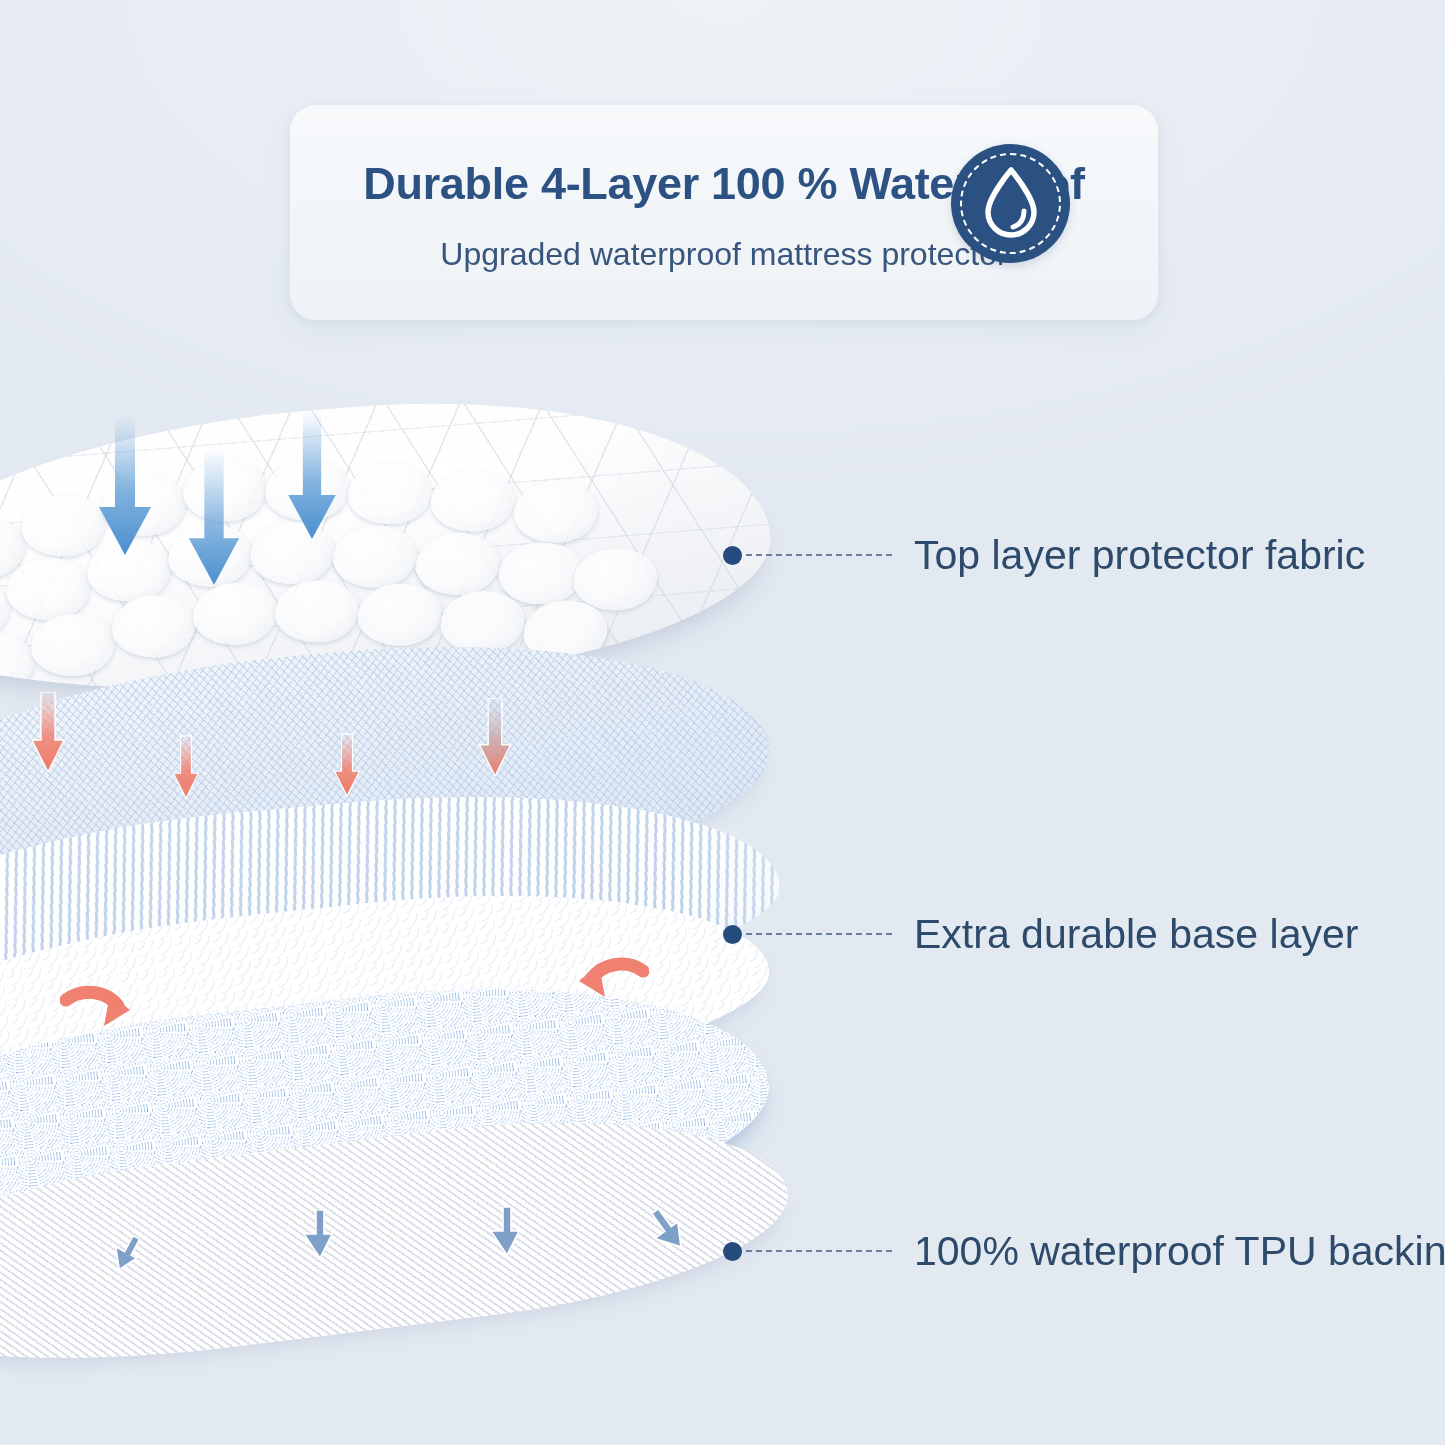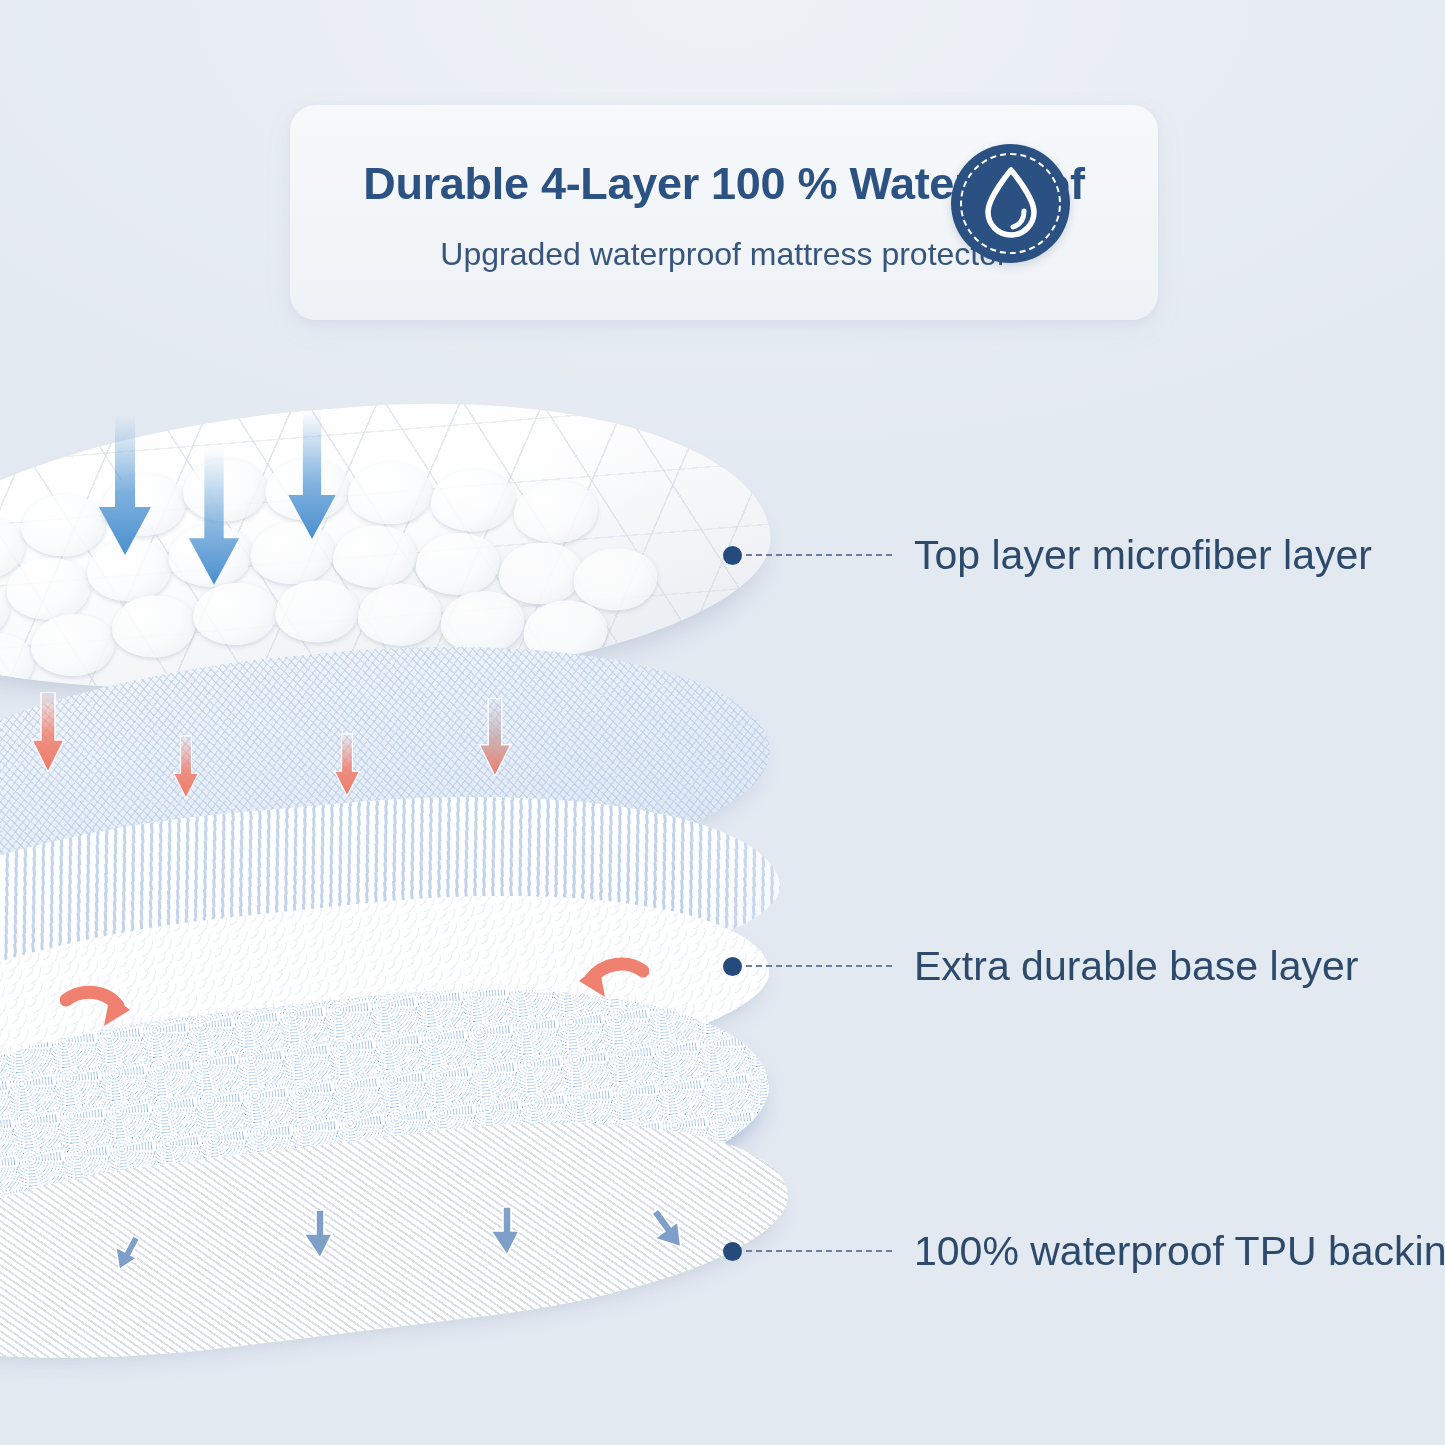--- a/index.html
+++ b/index.html
@@ -238,21 +238,21 @@
   .callout .txt {
     margin-left:22px;
     font-size:41px;
     color:#2d4a6b;
     white-space:nowrap;
     line-height:1;
   }
 
   #callout-1 { left:723px; top:532px; }
   #callout-2 { left:723px; top:813px; }
-  #callout-3 { left:723px; top:943px; }
+  #callout-3 { left:723px; top:911px; }
   #callout-4 { left:723px; top:1228px; }
 </style>
 </head>
 <body>
 
 <div id="stage">
 
   <div id="illustration">
 
     <div class="layer" id="layer-quilt">
@@ -409,21 +409,21 @@
         <path d="M42 45 C42 54 37 59 31 61" fill="none" stroke="#ffffff" stroke-width="5" stroke-linecap="round"></path>
       </svg>
     </div>
     <div id="title">Durable 4-Layer 100 % Waterproof</div>
     <div id="subtitle">Upgraded waterproof mattress protector</div>
   </div>
 
   <div class="callout" id="callout-1">
     <span class="dot"></span>
     <span class="dash"></span>
-    <span class="txt">Top layer microfiber layer</span>
+    <span class="txt">Top layer protector fabric</span>
   </div>
 
 
   <div class="callout" id="callout-3">
     <span class="dot"></span>
     <span class="dash"></span>
     <span class="txt">Extra durable base layer</span>
   </div>
 
   <div class="callout" id="callout-4">

